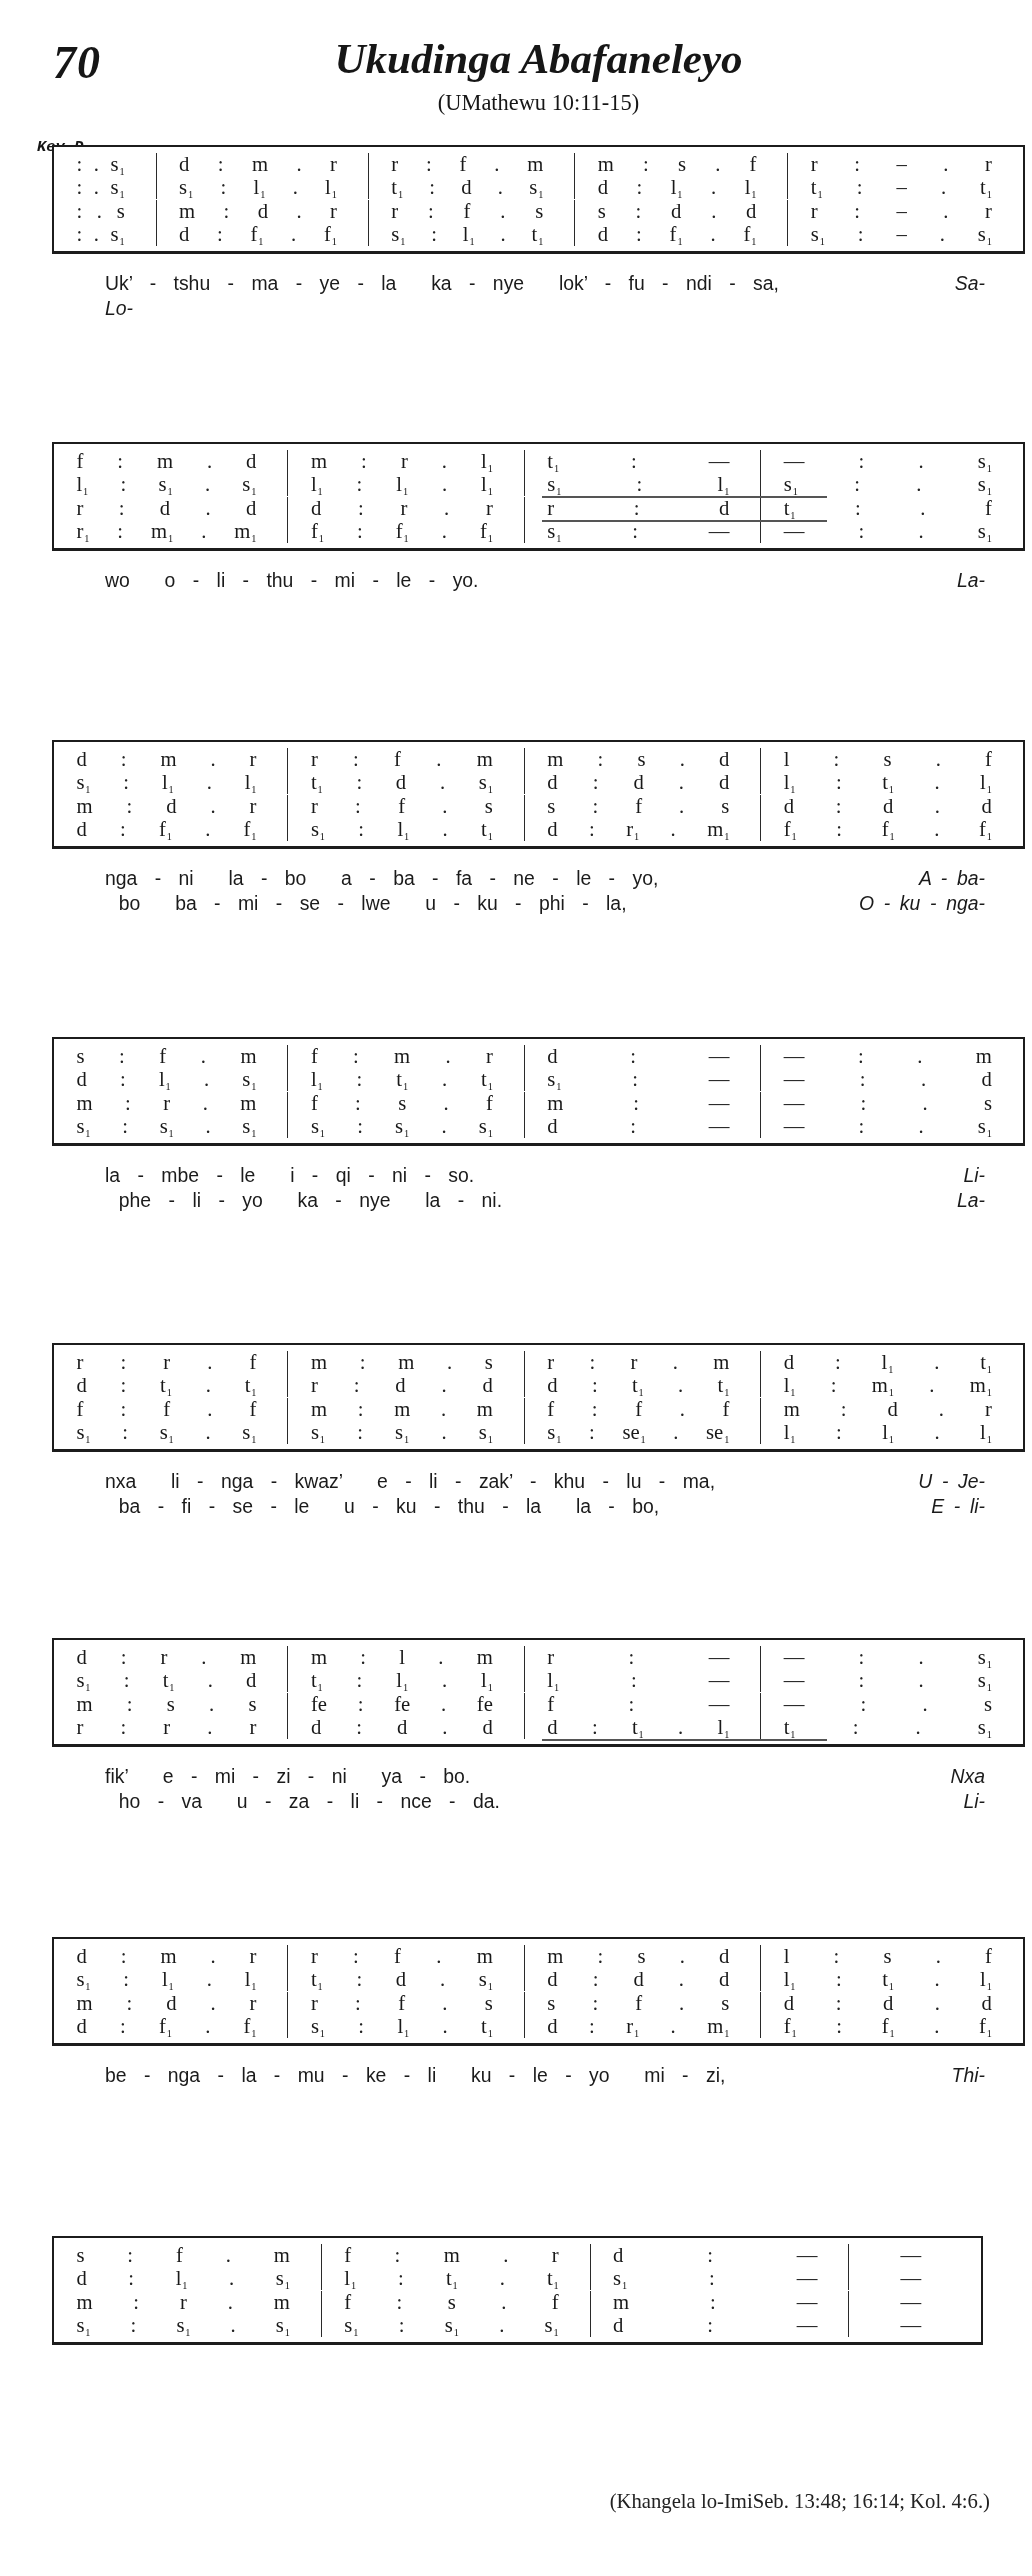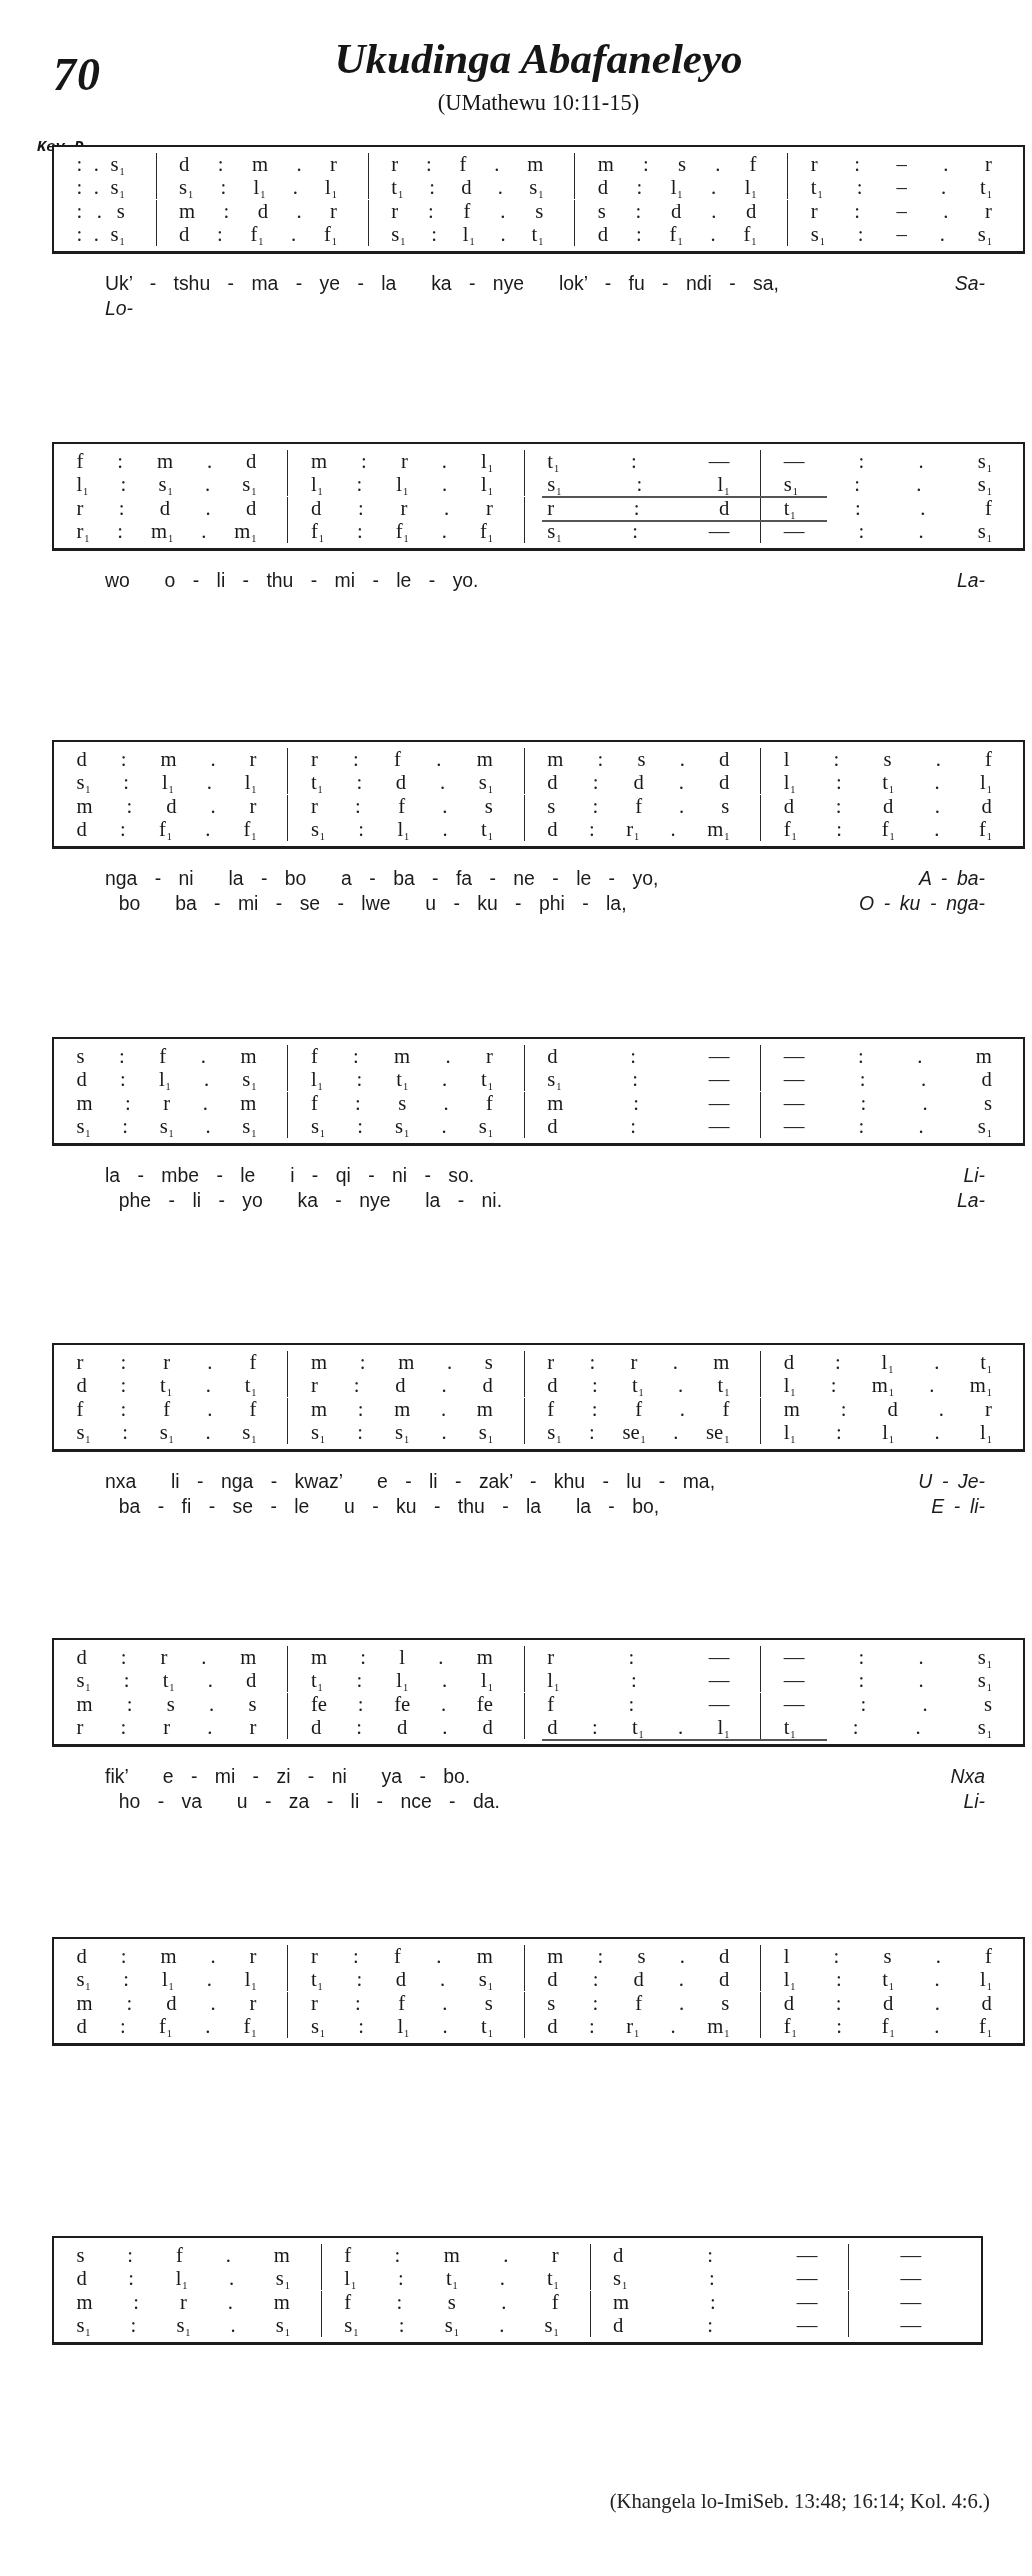--- a/index.html
+++ b/index.html
@@ -1,19 +1,19 @@
 <!DOCTYPE html>
 <html style="font-size:13.8px"><head>
 <meta charset="utf-8">
 <style>
   html,body{margin:0;padding:0;background:#ffffff;}
   body{width:1033px;height:2576px;position:relative;font-family:"Liberation Serif","DejaVu Serif",serif;color:#161616;overflow:hidden;}
 
   
-  .hymn-number{position:absolute;left:53px;top:48px;font-size:46px;font-weight:bold;font-style:italic;letter-spacing:0.9px;}
+  .hymn-number{position:absolute;left:53px;top:36px;font-size:46px;font-weight:bold;font-style:italic;letter-spacing:0.9px;}
   .hymn-title{position:absolute;left:52px;top:34px;width:973px;text-align:center;font-size:43px;font-weight:bold;font-style:italic;}
   .hymn-sub{position:absolute;left:52px;top:90px;width:973px;text-align:center;font-size:22.4px;}
   .key-sig{position:absolute;left:37px;top:117px;font-family:Liberation Mono, monospace;font-style:italic;font-weight:bold;font-size:15.5px;margin-top:21px;}
 
   
   .system{position:absolute;left:52px;width:973px;}
   .system.narrow{width:931px;}
   .box{height:109px;box-sizing:border-box;border:2.2px solid #1c1c1c;border-top-width:2.6px;border-bottom-width:3px;
        display:flex;flex-direction:column;justify-content:space-between;padding:6px 0 5.2px;background:#fff;}
   .pair{display:flex;flex-direction:column;}
@@ -976,20 +976,24 @@
             <span class="tk note">f<sub>1</sub></span>
             <span class="tk sep">:</span>
             <span class="tk note">f<sub>1</sub></span>
             <span class="tk sep">.</span>
             <span class="tk note">f<sub>1</sub></span>
           </div>
         </div>
       </div>
     </div>
     <div class="lyrics">
+      <div class="lyr-line">
+        <span class="lyr-main">be - nga - la - mu - ke - li  ku - le - yo  mi - zi,</span>
+        <span class="lyr-end">Thi-</span>
+      </div>
     </div>
   </section>
 <section class="system narrow" style="top:2236px">
     <div class="box">
       <div class="pair">
         <div class="vrow">
           <div class="cell" style="width:28.9%">
             <span class="tk note">s</span>
             <span class="tk sep">:</span>
             <span class="tk note">f</span>

